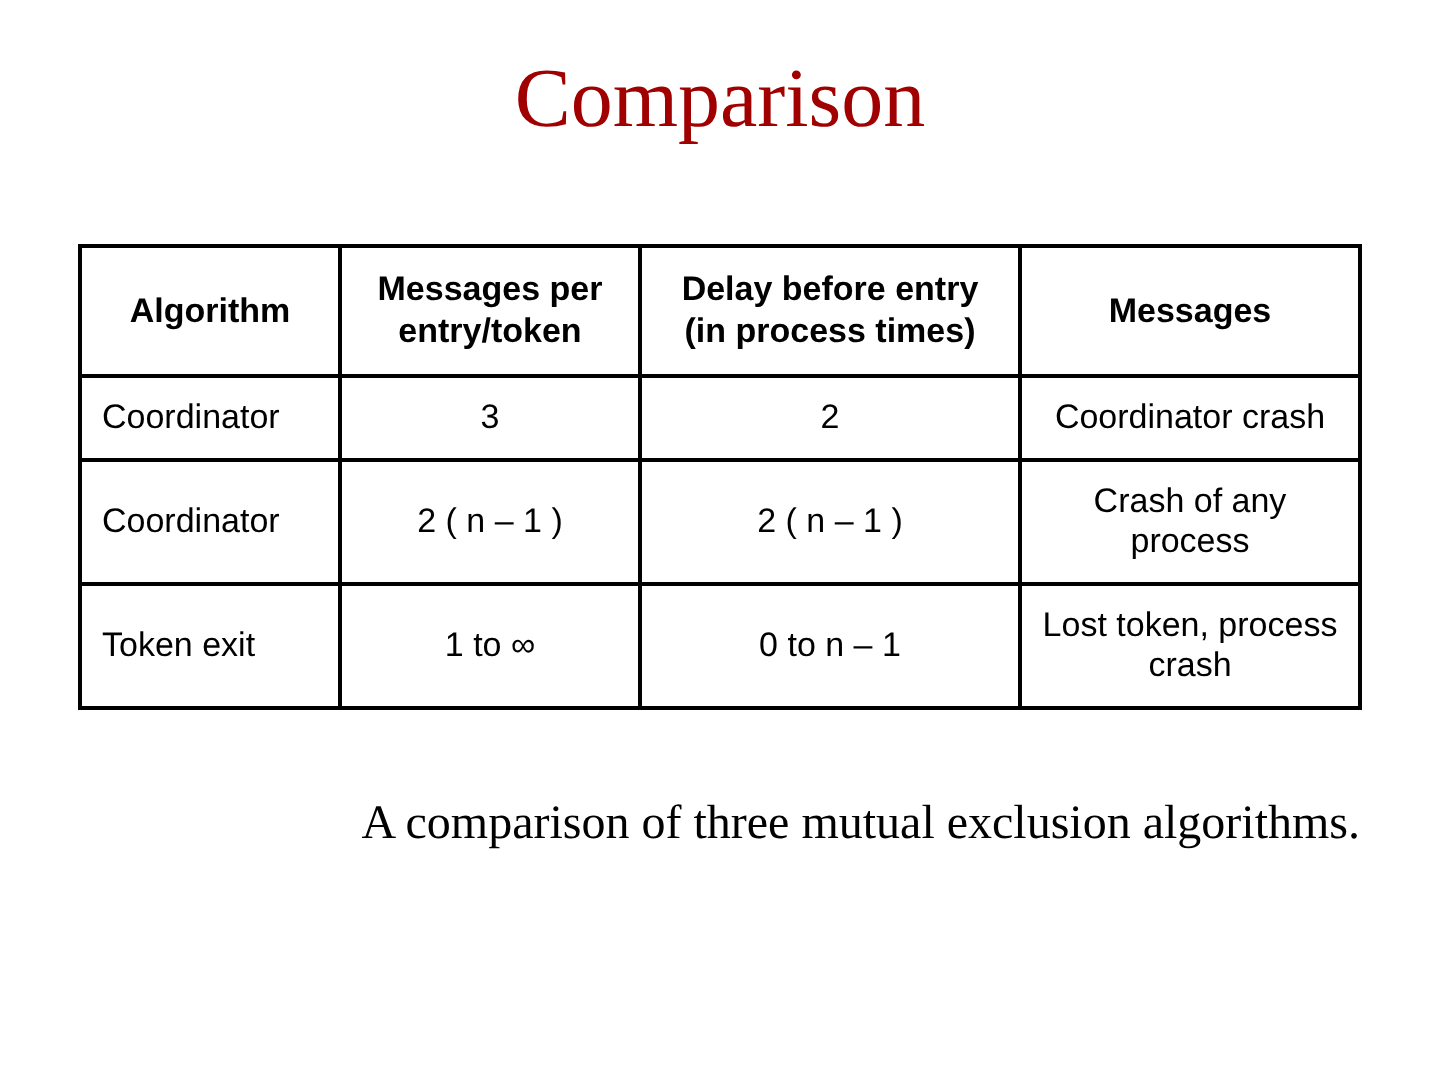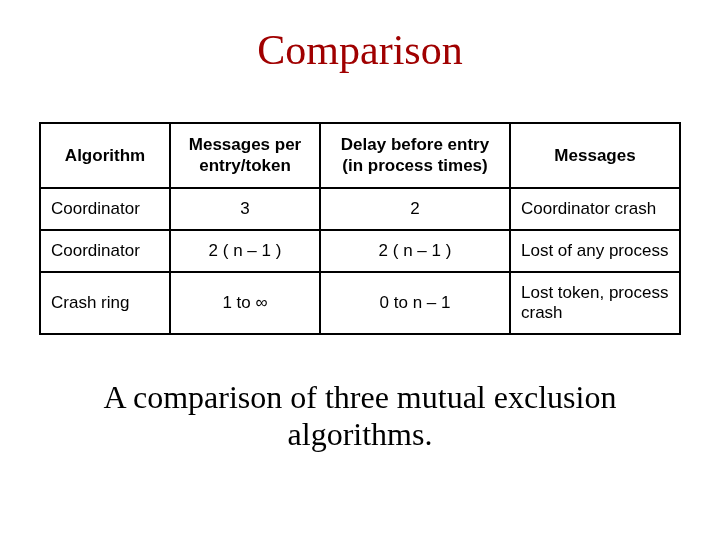--- a/index.html
+++ b/index.html
@@ -43,25 +43,25 @@
     background: #fff;
     line-height: 1.25;
   }
   table.cmp col.c-alg  { width: 130px; }
   table.cmp col.c-msg  { width: 150px; }
   table.cmp col.c-del  { width: 190px; }
   table.cmp col.c-prob { width: 170px; }
   td.alg  { text-align: left; }
   td.msg  { text-align: center; }
   td.del  { text-align: center; }
-  td.prob { text-align: left; }
+  td.prob { text-align: center; }
   .caption {
-    font-size: 32px;
+    font-size: 24px;
     margin: 44px 10px 16px 10px;
-    text-align: center;
+    text-align: right;
   }
 </style>
 </head>
 <body>
 
 <div class="slide">
 
   <h1 class="title">Comparison</h1>
 
   <table class="cmp">
@@ -83,24 +83,24 @@
       <tr>
         <td class="alg">Coordinator</td>
         <td class="msg">3</td>
         <td class="del">2</td>
         <td class="prob">Coordinator crash</td>
       </tr>
       <tr>
         <td class="alg">Coordinator</td>
         <td class="msg">2 ( n – 1 )</td>
         <td class="del">2 ( n – 1 )</td>
-        <td class="prob">Lost of any process</td>
+        <td class="prob">Crash of any process</td>
       </tr>
       <tr>
-        <td class="alg">Crash ring</td>
+        <td class="alg">Token exit</td>
         <td class="msg">1 to ∞</td>
         <td class="del">0 to n – 1</td>
         <td class="prob">Lost token, process crash</td>
       </tr>
     </tbody>
   </table>
 
   <div class="caption">A comparison of three mutual exclusion algorithms.</div>
 </div>
 

